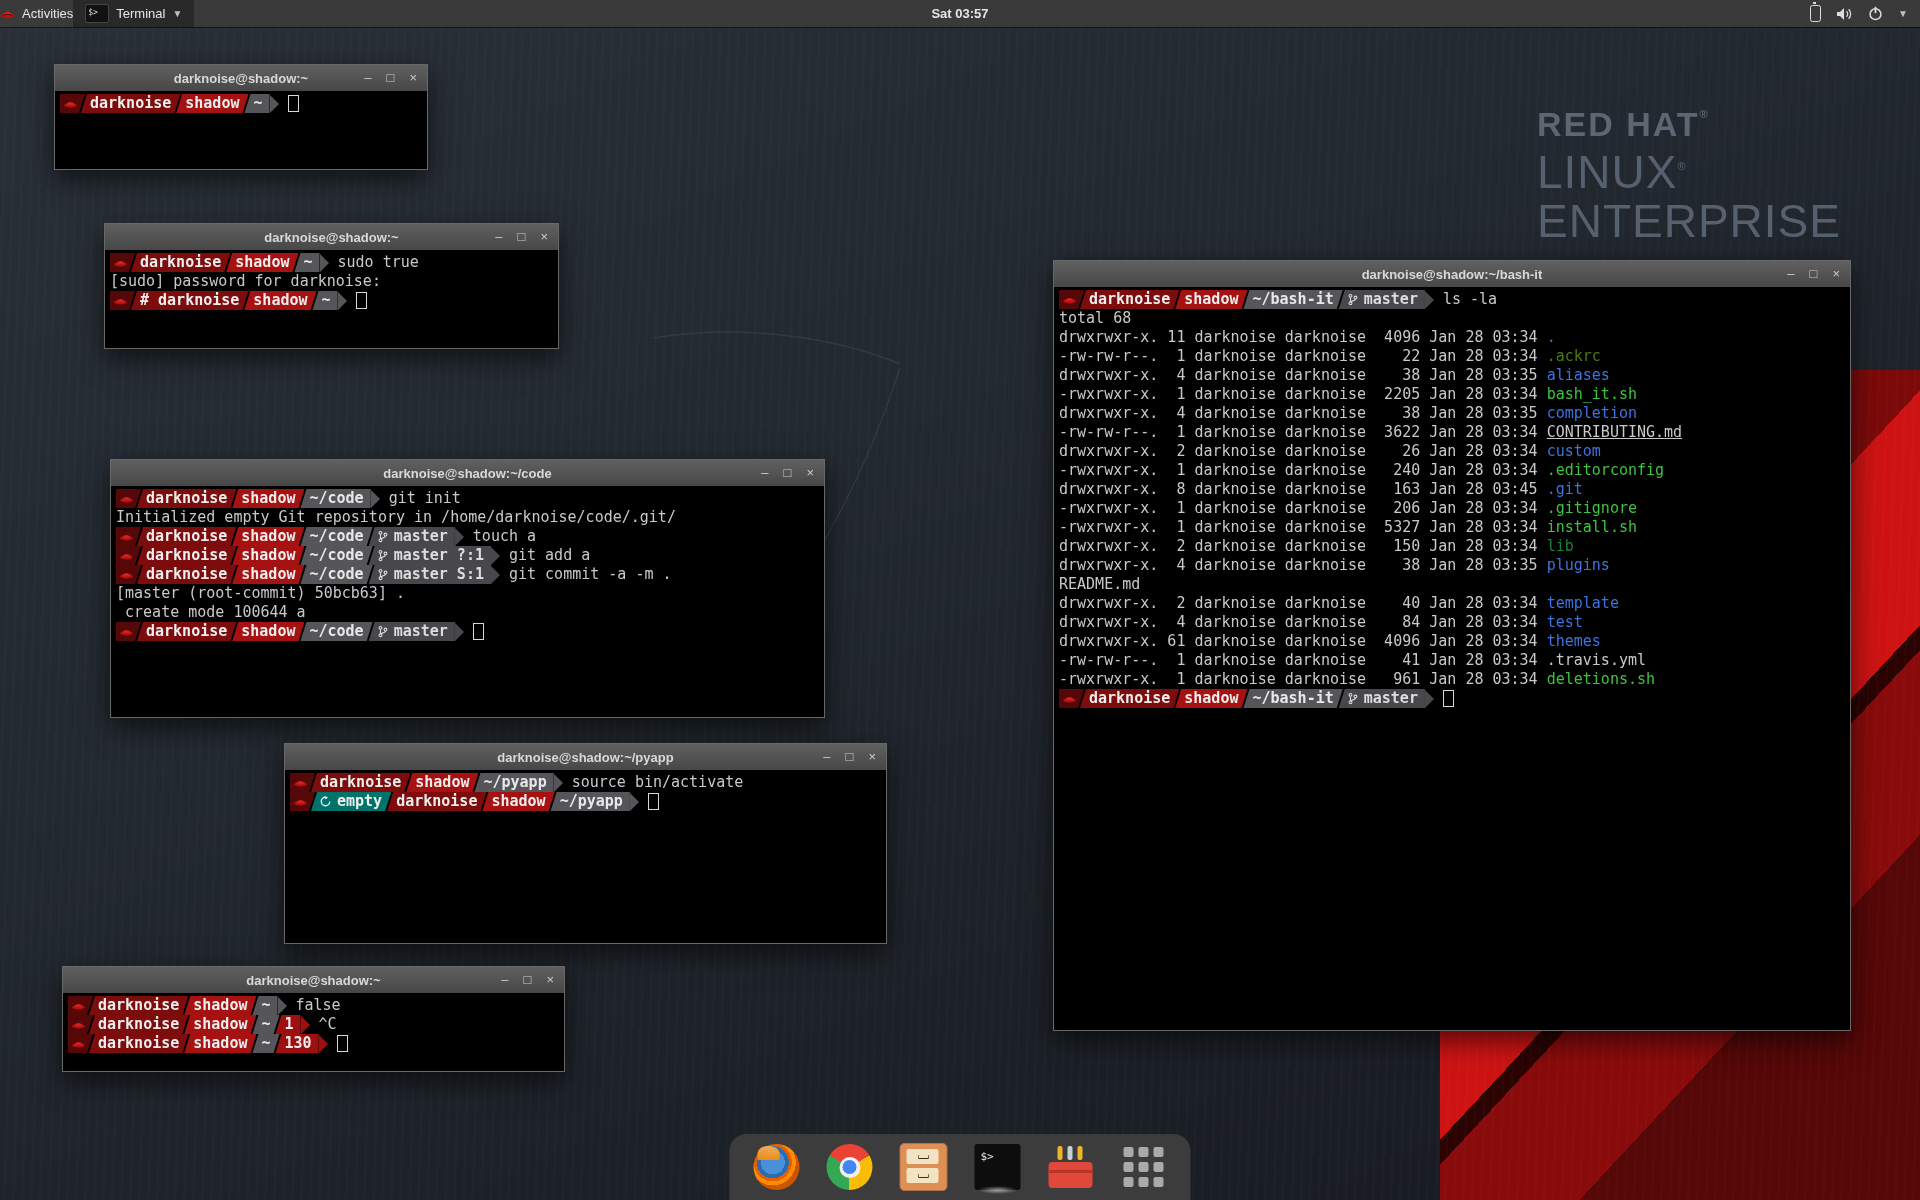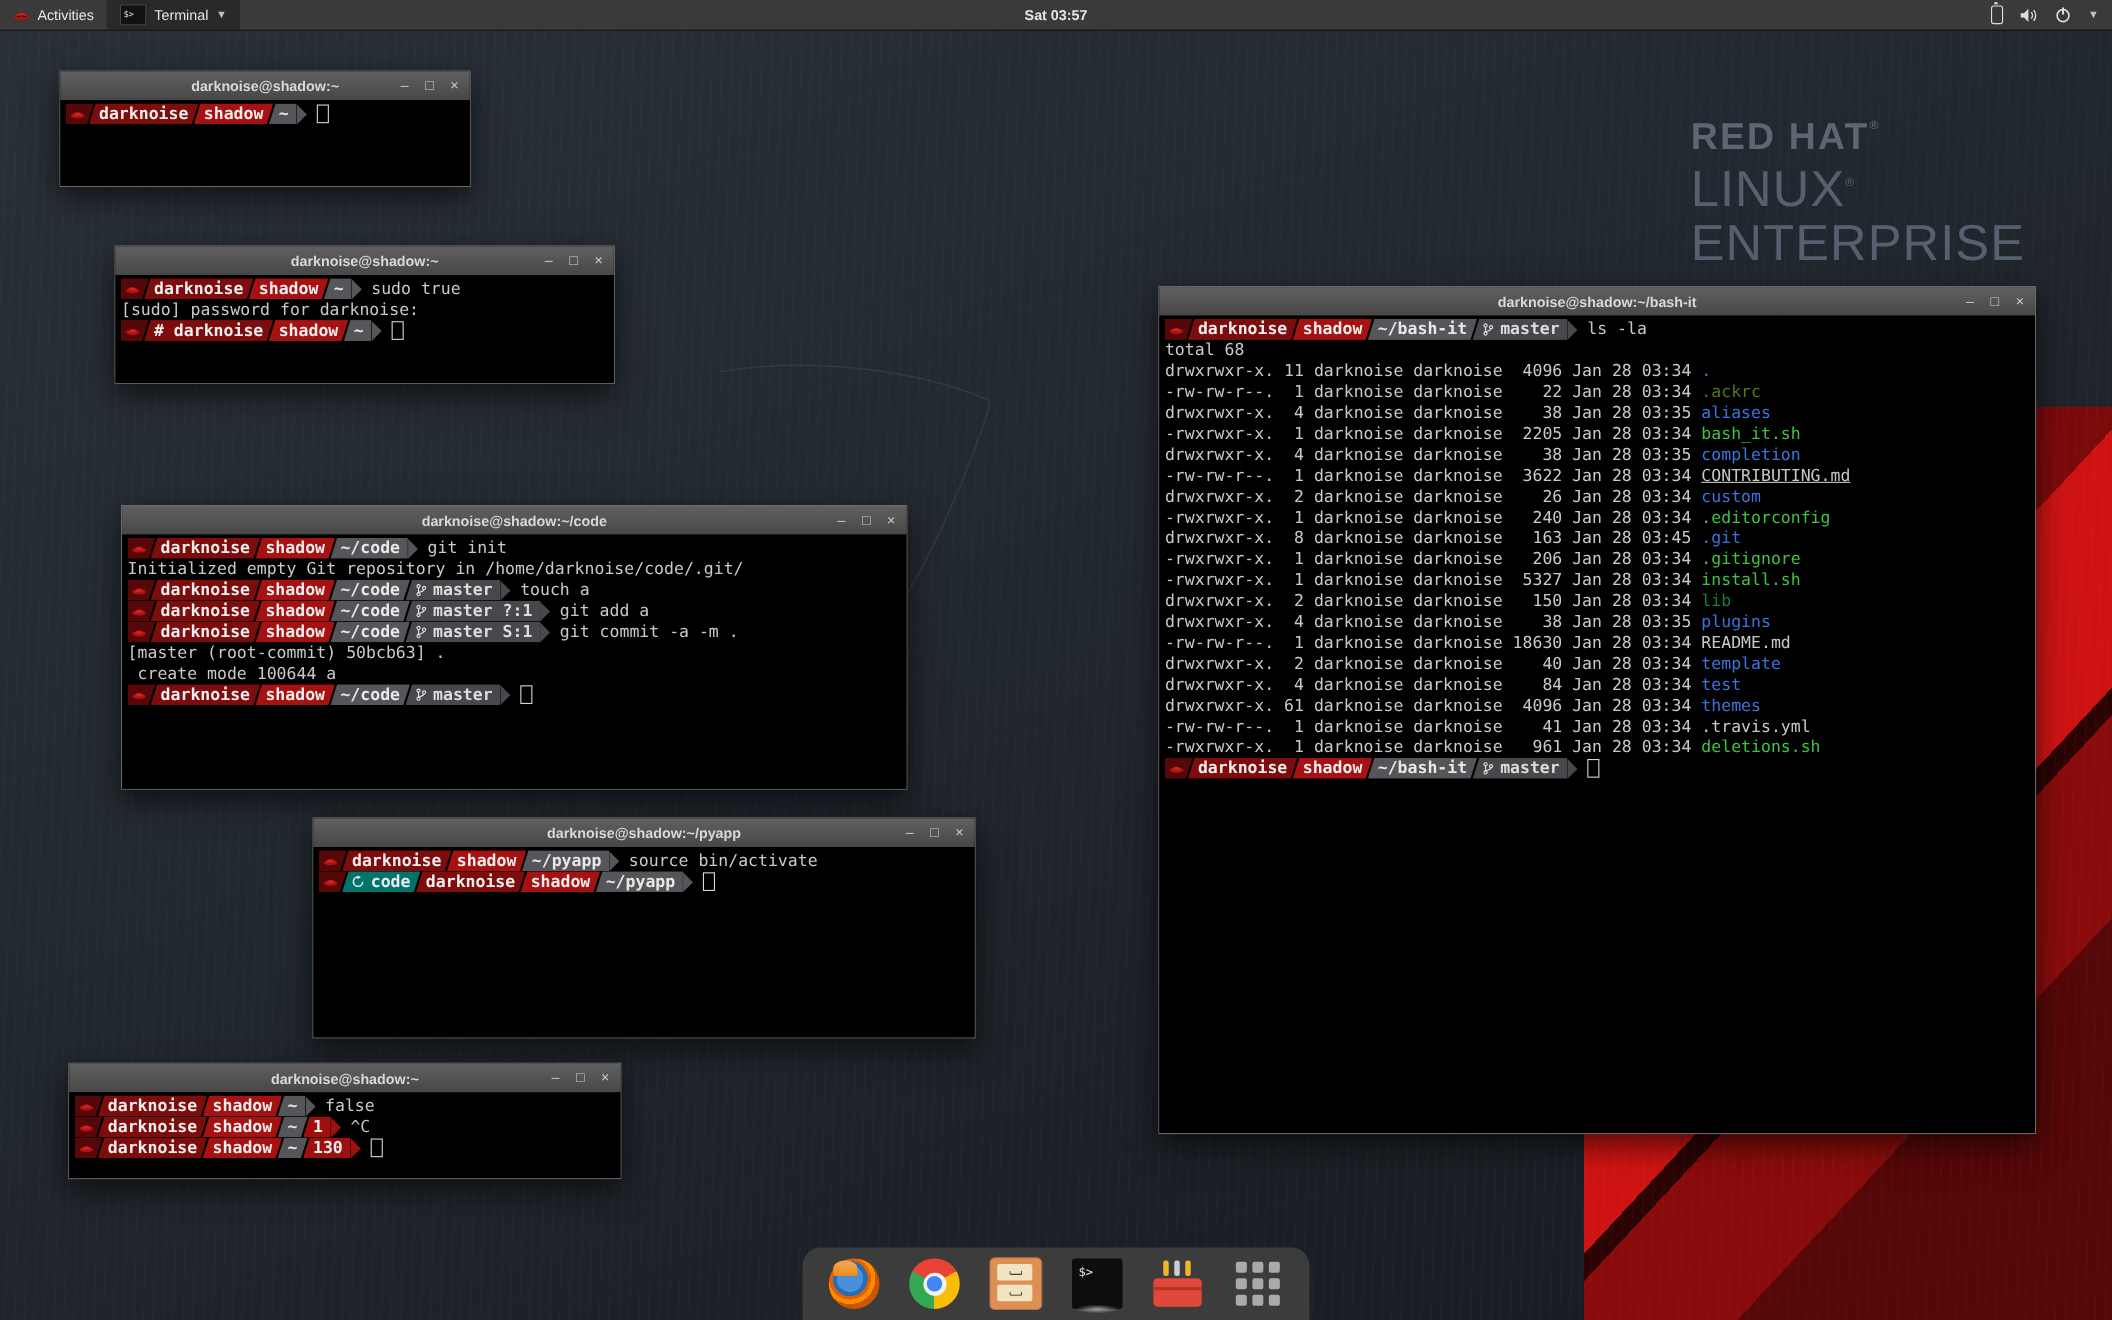--- a/index.html
+++ b/index.html
@@ -21,21 +21,21 @@
       #7c0a0a 256px 365px,
       #cf1313 365px 525px,
       #2b0303 525px 542px,
       #8a0b0b 542px 668px,
       #560707 668px 100%)}
 
   
   .topbar{position:absolute;left:0;top:0;right:0;height:27px;background:#3a3a3a;
     display:flex;align-items:center;color:#e6e6e6;font-size:13px;z-index:50;
     box-shadow:0 1px 0 rgba(0,0,0,.6)}
-  .activities{display:flex;align-items:center;gap:7px;padding:0 12px;height:100%;cursor:default}
+  .activities{display:flex;align-items:center;gap:7px;padding:0 0;height:100%;cursor:default}
   .appbtn{display:flex;align-items:center;gap:7px;padding:0 12px;height:100%;
     background:rgba(0,0,0,.28)}
   .miniterm{width:20px;height:17px;background:#111;border:1px solid #444;border-radius:2px;
     color:#ddd;font:8px/15px "DejaVu Sans Mono",monospace;text-align:left;padding-left:2px}
   .caret{color:#bfbfbf;font-size:10px}
   .clock{position:absolute;left:0;right:0;text-align:center;font-weight:700;pointer-events:none}
   .sysicons{margin-left:auto;display:flex;align-items:center;gap:15px;padding-right:12px}
   .batt{width:9px;height:15px;border:1.5px solid #ddd;border-radius:2.5px;position:relative}
   .batt::before{content:"";position:absolute;top:-4px;left:2px;width:3px;height:2px;background:#ddd}
 
@@ -349,21 +349,21 @@
       <span class="cmd">source bin/activate</span>
     </div>
     <div class="tline">
       <span class="seg seg-first seg-hat"><svg width="13" height="9" viewBox="0 0 16 11">
             <ellipse cx="8" cy="7.5" rx="7.5" ry="3" fill="#b31111"></ellipse>
             <path d="M3.5 7.5C3.5 2.5 12.5 2.5 12.5 7.5" fill="#d42020"></path>
           </svg></span>
       <span class="seg seg-venv"><svg viewBox="0 0 12 12" width="11" height="11">
             <path d="M10.6 6A4.6 4.6 0 1 1 6 1.4" fill="none" stroke="#efefef" stroke-width="1.5"></path>
             <path d="M5 0l4 1.5-3.4 2z" fill="#efefef"></path>
-          </svg><span>code</span></span>
+          </svg><span>empty</span></span>
       <span class="seg seg-user">darknoise</span>
       <span class="seg seg-host">shadow</span>
       <span class="seg seg-path seg-last">~/pyapp</span>
       <span class="plend"></span>
       <span class="cursor"></span>
     </div>
   </div>
 </div>
 
 <div class="twin" id="w5">
@@ -464,21 +464,21 @@
         <div class="tline"><span>drwxrwxr-x.  8 darknoise darknoise   163 Jan 28 03:45 </span><span style="color: rgb(61, 115, 224);">.git</span></div>
 
         <div class="tline"><span>-rwxrwxr-x.  1 darknoise darknoise   206 Jan 28 03:34 </span><span style="color: rgb(63, 195, 63);">.gitignore</span></div>
 
         <div class="tline"><span>-rwxrwxr-x.  1 darknoise darknoise  5327 Jan 28 03:34 </span><span style="color: rgb(63, 195, 63);">install.sh</span></div>
 
         <div class="tline"><span>drwxrwxr-x.  2 darknoise darknoise   150 Jan 28 03:34 </span><span style="color: #15803d;">lib</span></div>
 
         <div class="tline"><span>drwxrwxr-x.  4 darknoise darknoise    38 Jan 28 03:35 </span><span style="color: rgb(61, 115, 224);">plugins</span></div>
 
-        <div class="tline"><span>-rw-rw-r--.  1 darknoise darknoise 18630 Jan 28 03:34 </span><span style="color: rgb(200, 200, 200);">README.md</span></div>
+        <div class="tline"><span style="color: rgb(200, 200, 200);">README.md</span></div>
 
         <div class="tline"><span>drwxrwxr-x.  2 darknoise darknoise    40 Jan 28 03:34 </span><span style="color: rgb(61, 115, 224);">template</span></div>
 
         <div class="tline"><span>drwxrwxr-x.  4 darknoise darknoise    84 Jan 28 03:34 </span><span style="color: rgb(61, 115, 224);">test</span></div>
 
         <div class="tline"><span>drwxrwxr-x. 61 darknoise darknoise  4096 Jan 28 03:34 </span><span style="color: rgb(61, 115, 224);">themes</span></div>
 
         <div class="tline"><span>-rw-rw-r--.  1 darknoise darknoise    41 Jan 28 03:34 </span><span style="color: rgb(200, 200, 200);">.travis.yml</span></div>
 
         <div class="tline"><span>-rwxrwxr-x.  1 darknoise darknoise   961 Jan 28 03:34 </span><span style="color: rgb(63, 195, 63);">deletions.sh</span></div>

